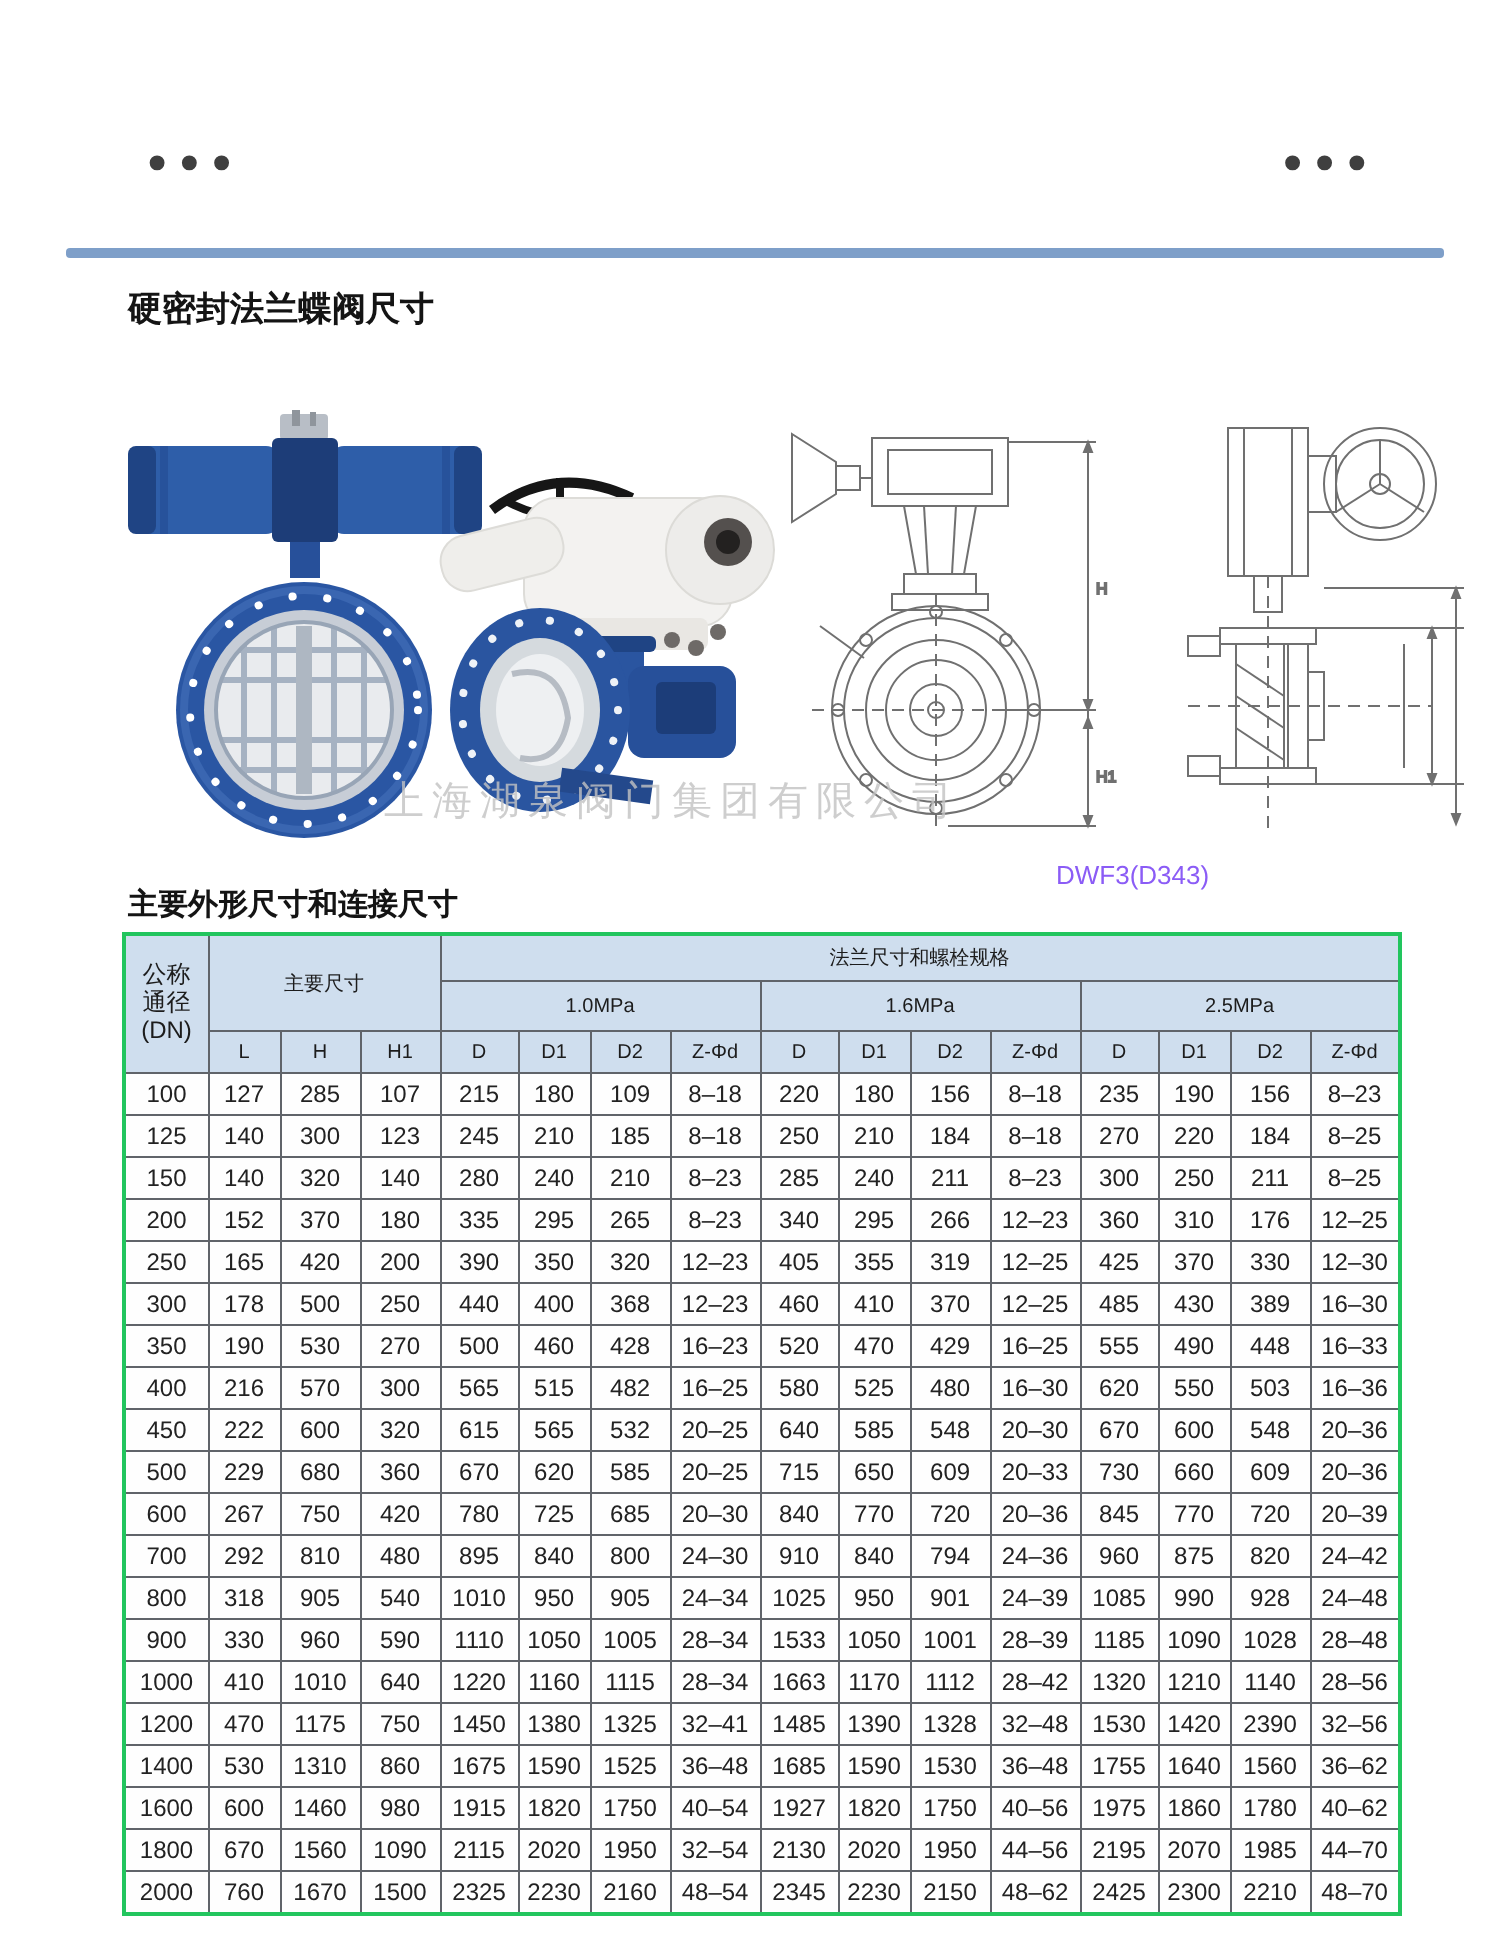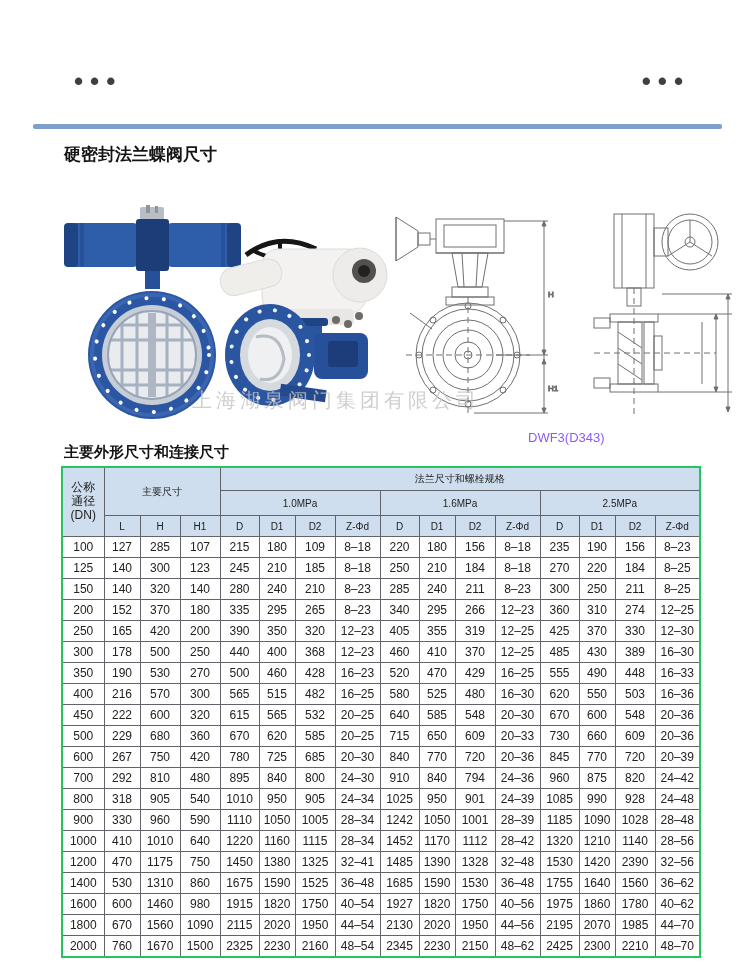--- a/index.html
+++ b/index.html
@@ -334,21 +334,21 @@
           <td>335</td>
           <td>295</td>
           <td>265</td>
           <td>8–23</td>
           <td>340</td>
           <td>295</td>
           <td>266</td>
           <td>12–23</td>
           <td>360</td>
           <td>310</td>
-          <td>274</td>
+          <td>176</td>
           <td>12–25</td>
         </tr>
         <tr>
           <td>250</td>
           <td>165</td>
           <td>420</td>
           <td>200</td>
           <td>390</td>
           <td>350</td>
           <td>320</td>
@@ -508,39 +508,39 @@
         </tr>
         <tr>
           <td>900</td>
           <td>330</td>
           <td>960</td>
           <td>590</td>
           <td>1110</td>
           <td>1050</td>
           <td>1005</td>
           <td>28–34</td>
-          <td>1242</td>
+          <td>1533</td>
           <td>1050</td>
           <td>1001</td>
           <td>28–39</td>
           <td>1185</td>
           <td>1090</td>
           <td>1028</td>
           <td>28–48</td>
         </tr>
         <tr>
           <td>1000</td>
           <td>410</td>
           <td>1010</td>
           <td>640</td>
           <td>1220</td>
           <td>1160</td>
           <td>1115</td>
           <td>28–34</td>
-          <td>1452</td>
+          <td>1663</td>
           <td>1170</td>
           <td>1112</td>
           <td>28–42</td>
           <td>1320</td>
           <td>1210</td>
           <td>1140</td>
           <td>28–56</td>
         </tr>
         <tr>
           <td>1200</td>
@@ -597,21 +597,21 @@
           <td>40–62</td>
         </tr>
         <tr>
           <td>1800</td>
           <td>670</td>
           <td>1560</td>
           <td>1090</td>
           <td>2115</td>
           <td>2020</td>
           <td>1950</td>
-          <td>44–54</td>
+          <td>32–54</td>
           <td>2130</td>
           <td>2020</td>
           <td>1950</td>
           <td>44–56</td>
           <td>2195</td>
           <td>2070</td>
           <td>1985</td>
           <td>44–70</td>
         </tr>
         <tr>

